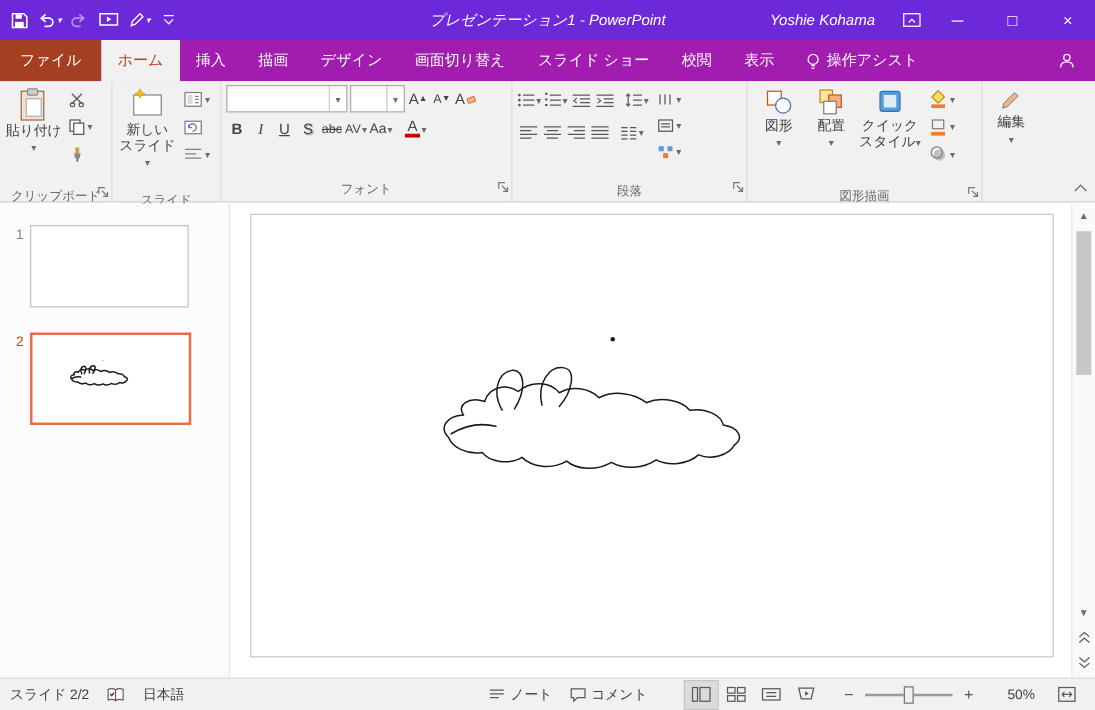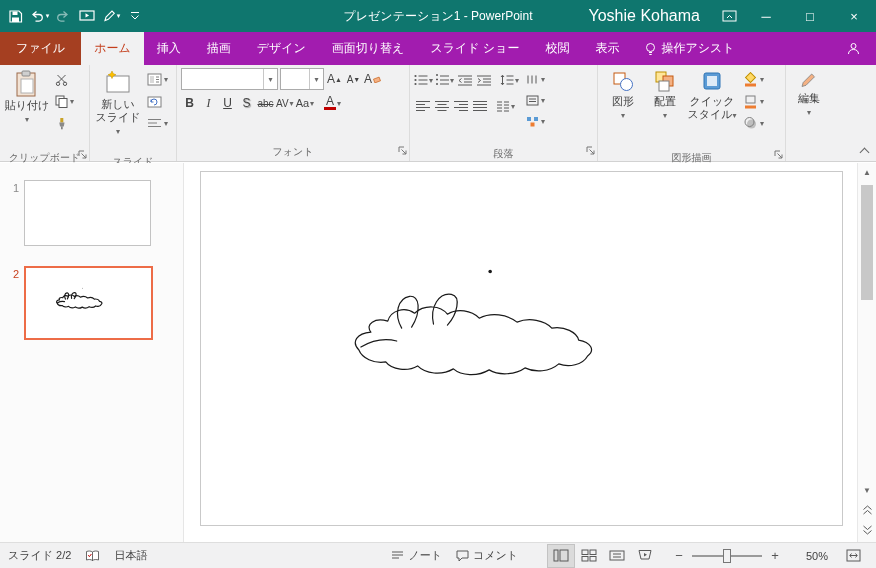--- a/index.html
+++ b/index.html
@@ -1,29 +1,29 @@
 <!DOCTYPE html>
 <html><head>
 <meta charset="utf-8">
 <style>
   * { margin:0; padding:0; box-sizing:border-box; }
   body { font-family:"Liberation Sans", sans-serif; background:#999; }
   .app { position:relative; width:876px; height:568px; background:#fff; overflow:hidden;
          font-size:12px; color:#3f3f3f; }
 
   
-  .titlebar { position:absolute; top:0; left:0; right:0; height:32px; background:#0f766e; }
+  .titlebar { position:absolute; top:0; left:0; right:0; height:32px; background:#6d28d9;font-style:italic; }
   .qat { position:absolute; left:4px; top:0; height:32px; display:flex; align-items:center; gap:2px; }
   .qat-btn { display:flex; align-items:center; justify-content:center; min-width:22px; height:26px; gap:1px; }
   .qat-btn .dd { color:#fff; font-size:7px; }
   .dim { opacity:.5; }
   .titlebar-title { position:absolute; left:50%; transform:translateX(-50%); top:0; line-height:32px;
                     color:#fff; font-size:12px; white-space:nowrap; }
   .titlebar-right { position:absolute; right:0; top:0; height:32px; display:flex; align-items:center; }
-  .user { color:#fff; font-size:16px; margin-right:14px;margin-left:12px; }
+  .user { color:#fff; font-size:12px; margin-right:14px;margin-left:12px; }
   .ribbon-opts { width:30px; display:flex; justify-content:center; }
   .winbtn { width:44px; height:32px; display:flex; align-items:center; justify-content:center;
             color:#fff; font-size:13px; }
 
   
   .tabrow { position:absolute; top:32px; left:0; right:0; height:33px; background:#a21caf;
             display:flex; align-items:stretch; }
   .tab { display:flex; align-items:center; padding:11px 13px; color:#fff; font-size:12px; gap:5px; white-space:nowrap; }
   .tab.file { background:#A53F21; padding:0 16px; }
   .tab.active { background:#F1F1F2; color:#C43E1C; }

